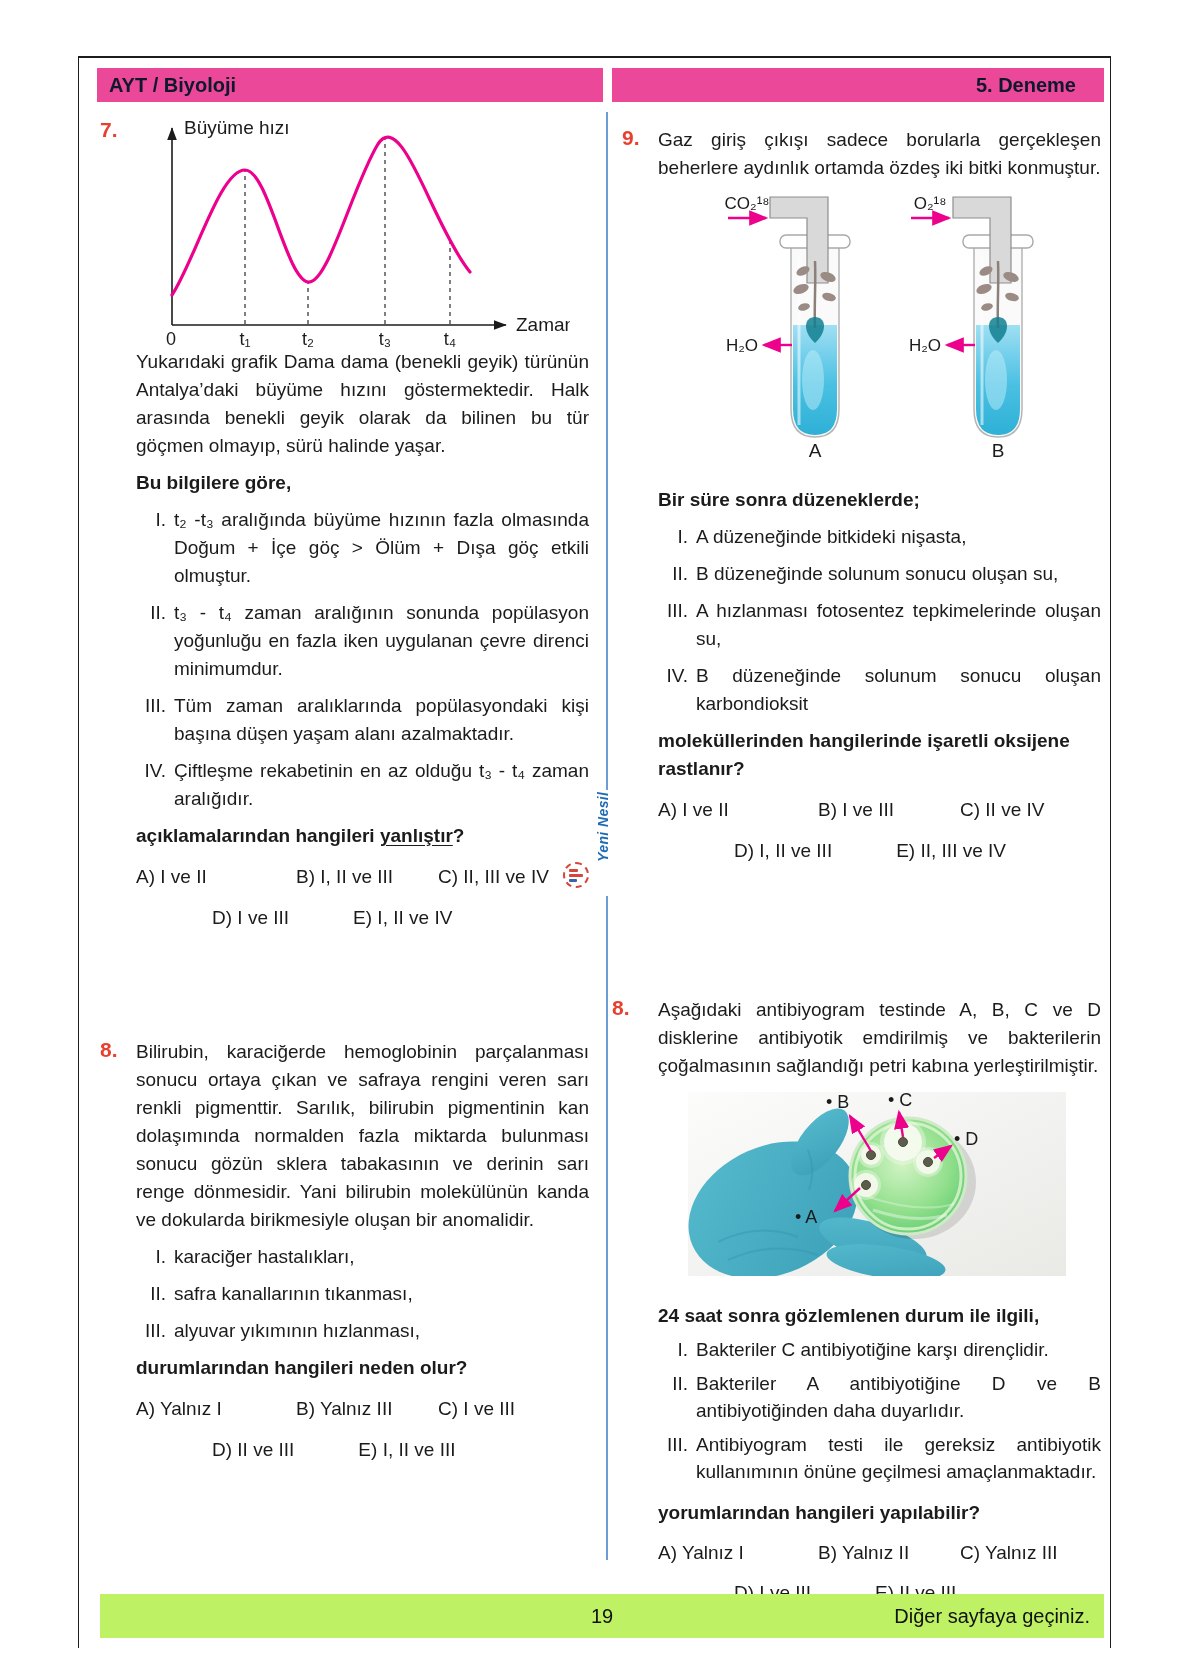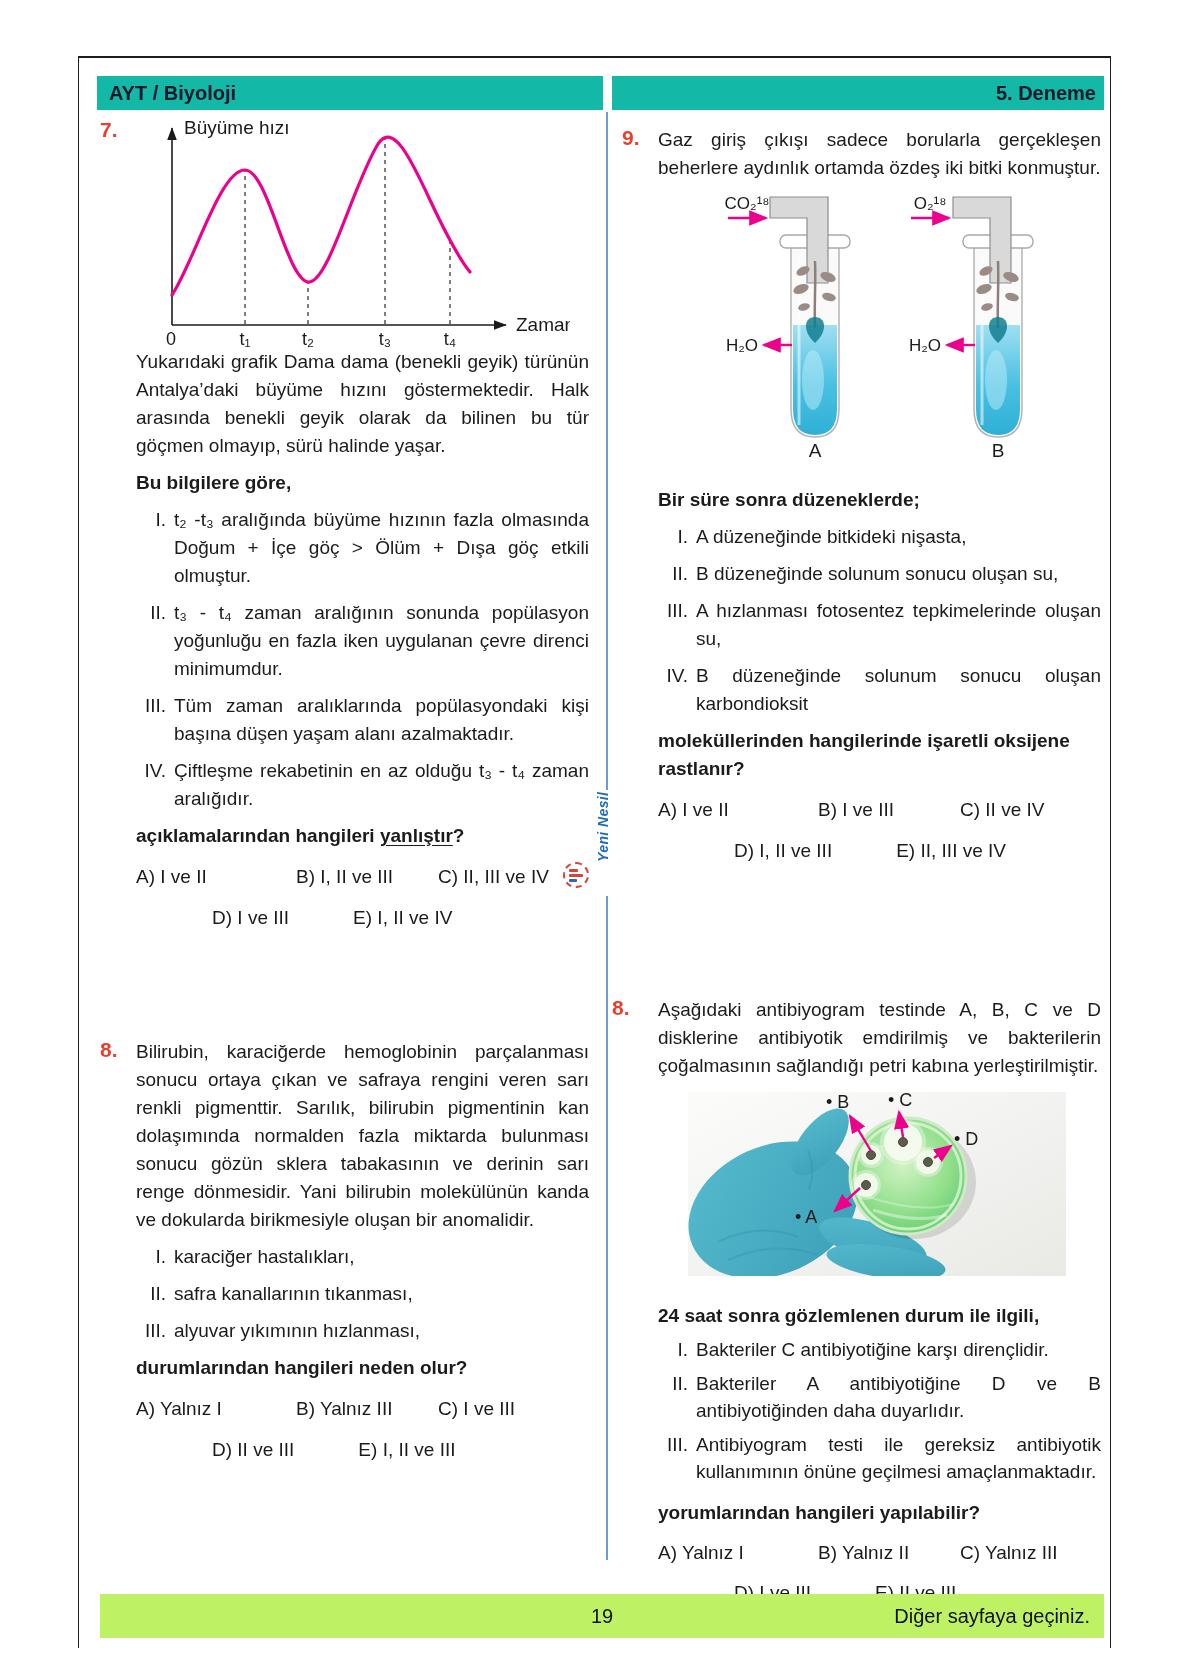--- a/index.html
+++ b/index.html
@@ -3,24 +3,24 @@
 <meta charset="utf-8">
 <style>
   html,body{margin:0;padding:0;background:#ffffff;}
   .page{position:relative;width:1190px;height:1672px;background:#ffffff;overflow:hidden;
         font-family:"Liberation Sans","DejaVu Sans",sans-serif;color:#1b1b1b;}
   .page svg text{font-family:"Liberation Sans","DejaVu Sans",sans-serif;fill:#1b1b1b;}
 
   .frame{position:absolute;left:78px;top:56px;width:1033px;height:1592px;box-sizing:border-box;
          border-top:2px solid #1c1c1c;border-left:1px solid #1c1c1c;border-right:1px solid #1c1c1c;}
 
-  .hbar{position:absolute;top:76px;height:34px;background:#14b8a6;display:flex;align-items:center;
+  .hbar{position:absolute;top:68px;height:34px;background:#ec4899;display:flex;align-items:center;
         font-weight:bold;font-size:20px;color:#10182b;box-sizing:border-box;}
   .hbar-left{left:97px;width:506px;padding-left:12px;}
-  .hbar-right{left:612px;width:492px;justify-content:flex-end;padding-right:8px;}
+  .hbar-right{left:612px;width:492px;justify-content:flex-end;padding-right:28px;}
 
   .vdiv{position:absolute;left:606px;width:2px;background:#6d9bd3;}
   .vdiv-top{top:112px;height:678px;}
   .vdiv-bottom{top:896px;height:664px;}
   .brand{position:absolute;left:595px;top:862px;transform:rotate(-90deg);transform-origin:top left;
          color:#1e6cb5;font-weight:bold;font-style:italic;font-size:14px;letter-spacing:.4px;white-space:nowrap;}
   .logo{position:absolute;left:563px;top:862px;width:26px;height:26px;border-radius:50%;
         border:2px dashed #d6453c;background:#fff;box-sizing:border-box;
         display:flex;align-items:center;justify-content:center;}
   .logo-bars{display:flex;flex-direction:column;align-items:flex-start;gap:2px;}

